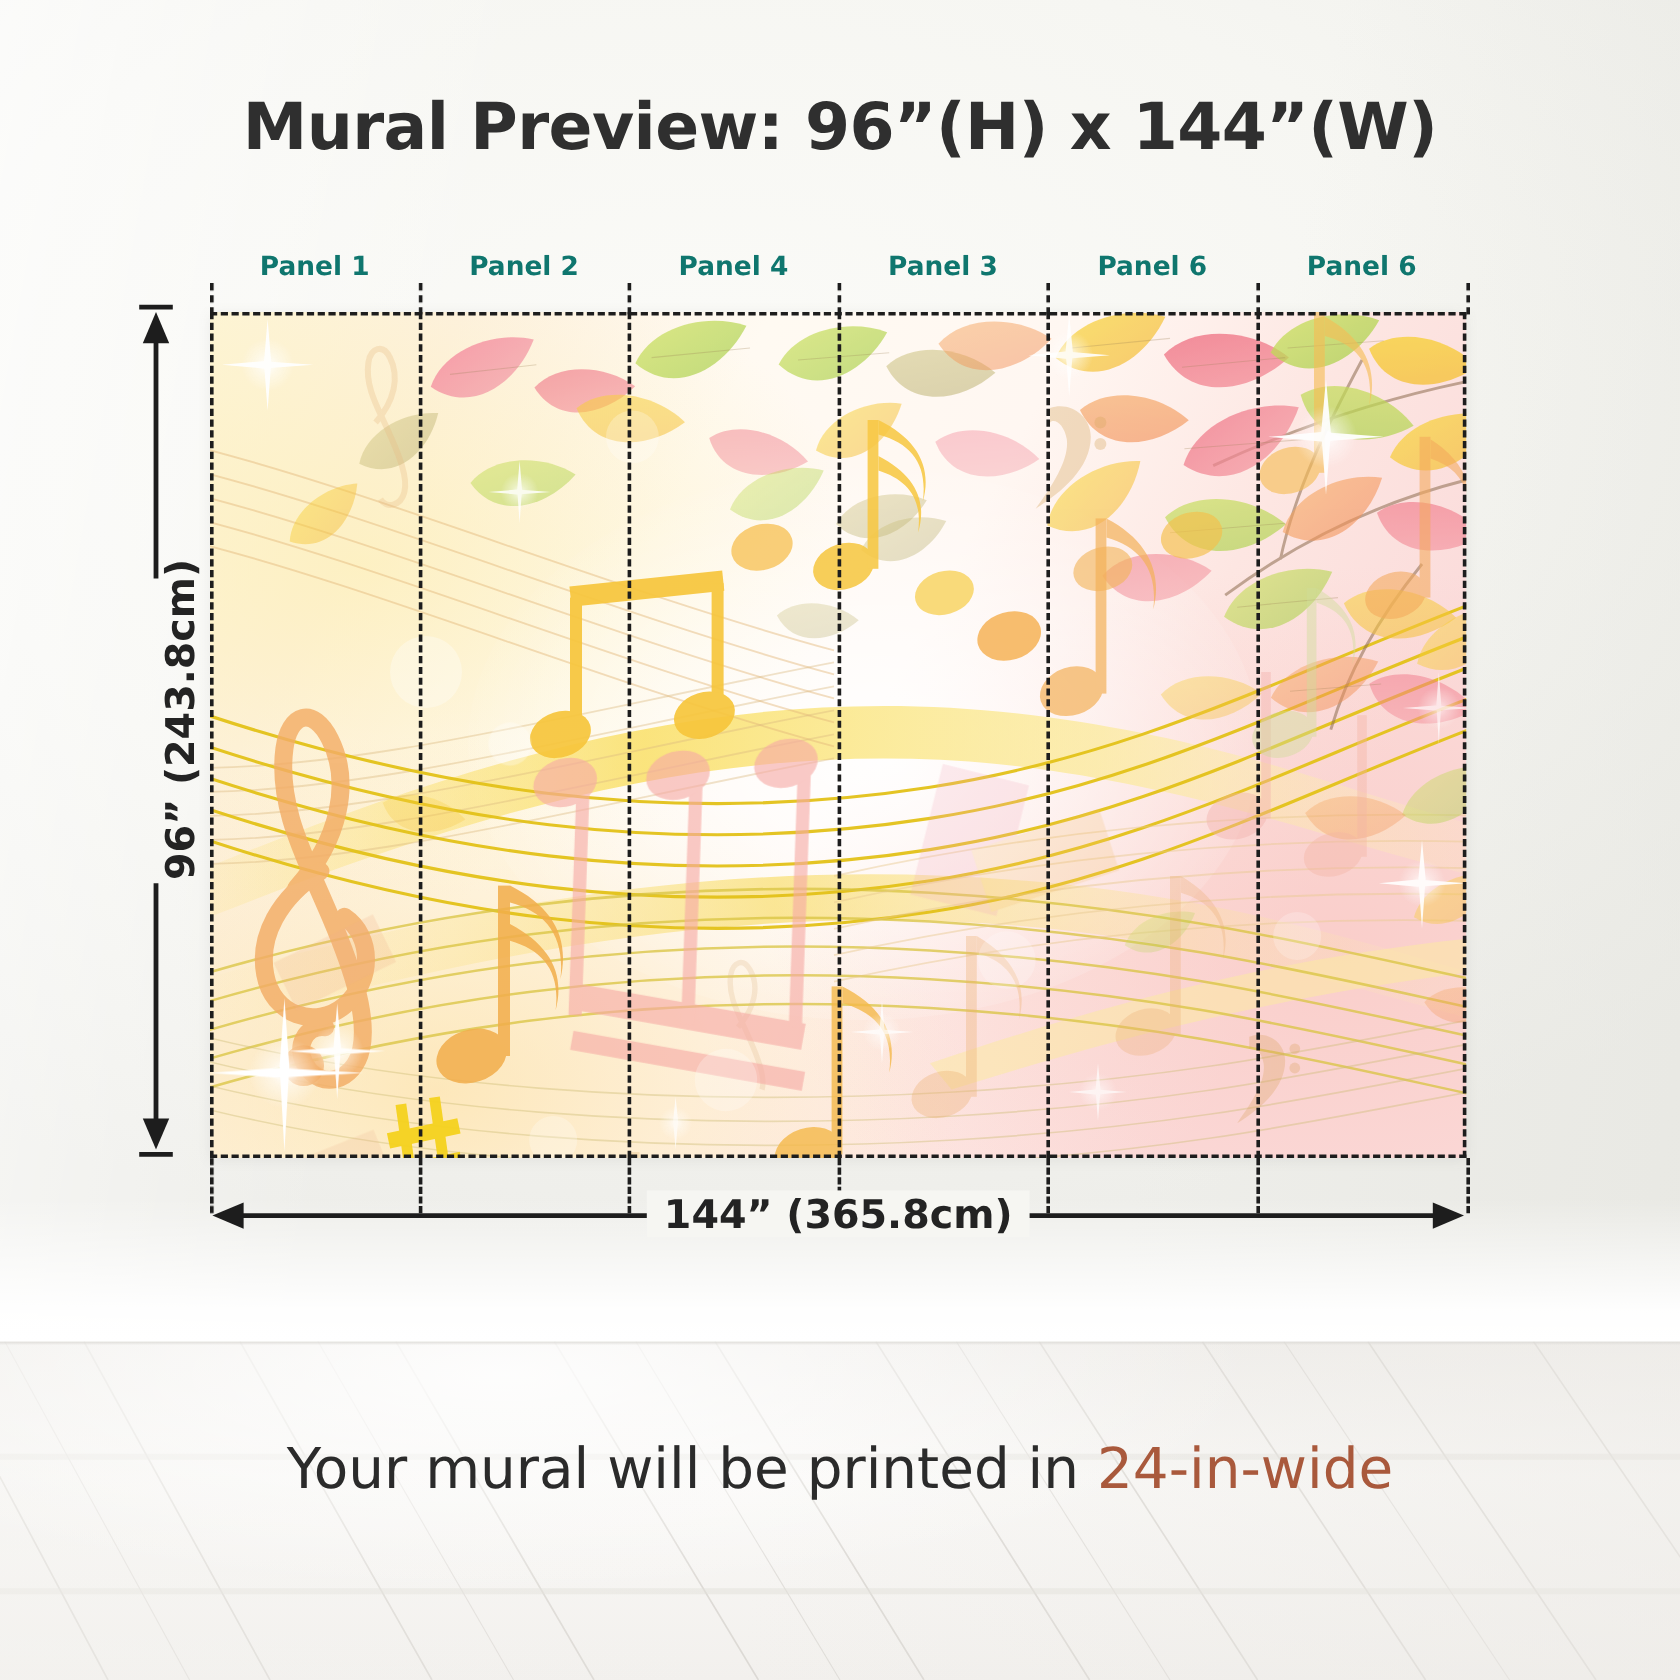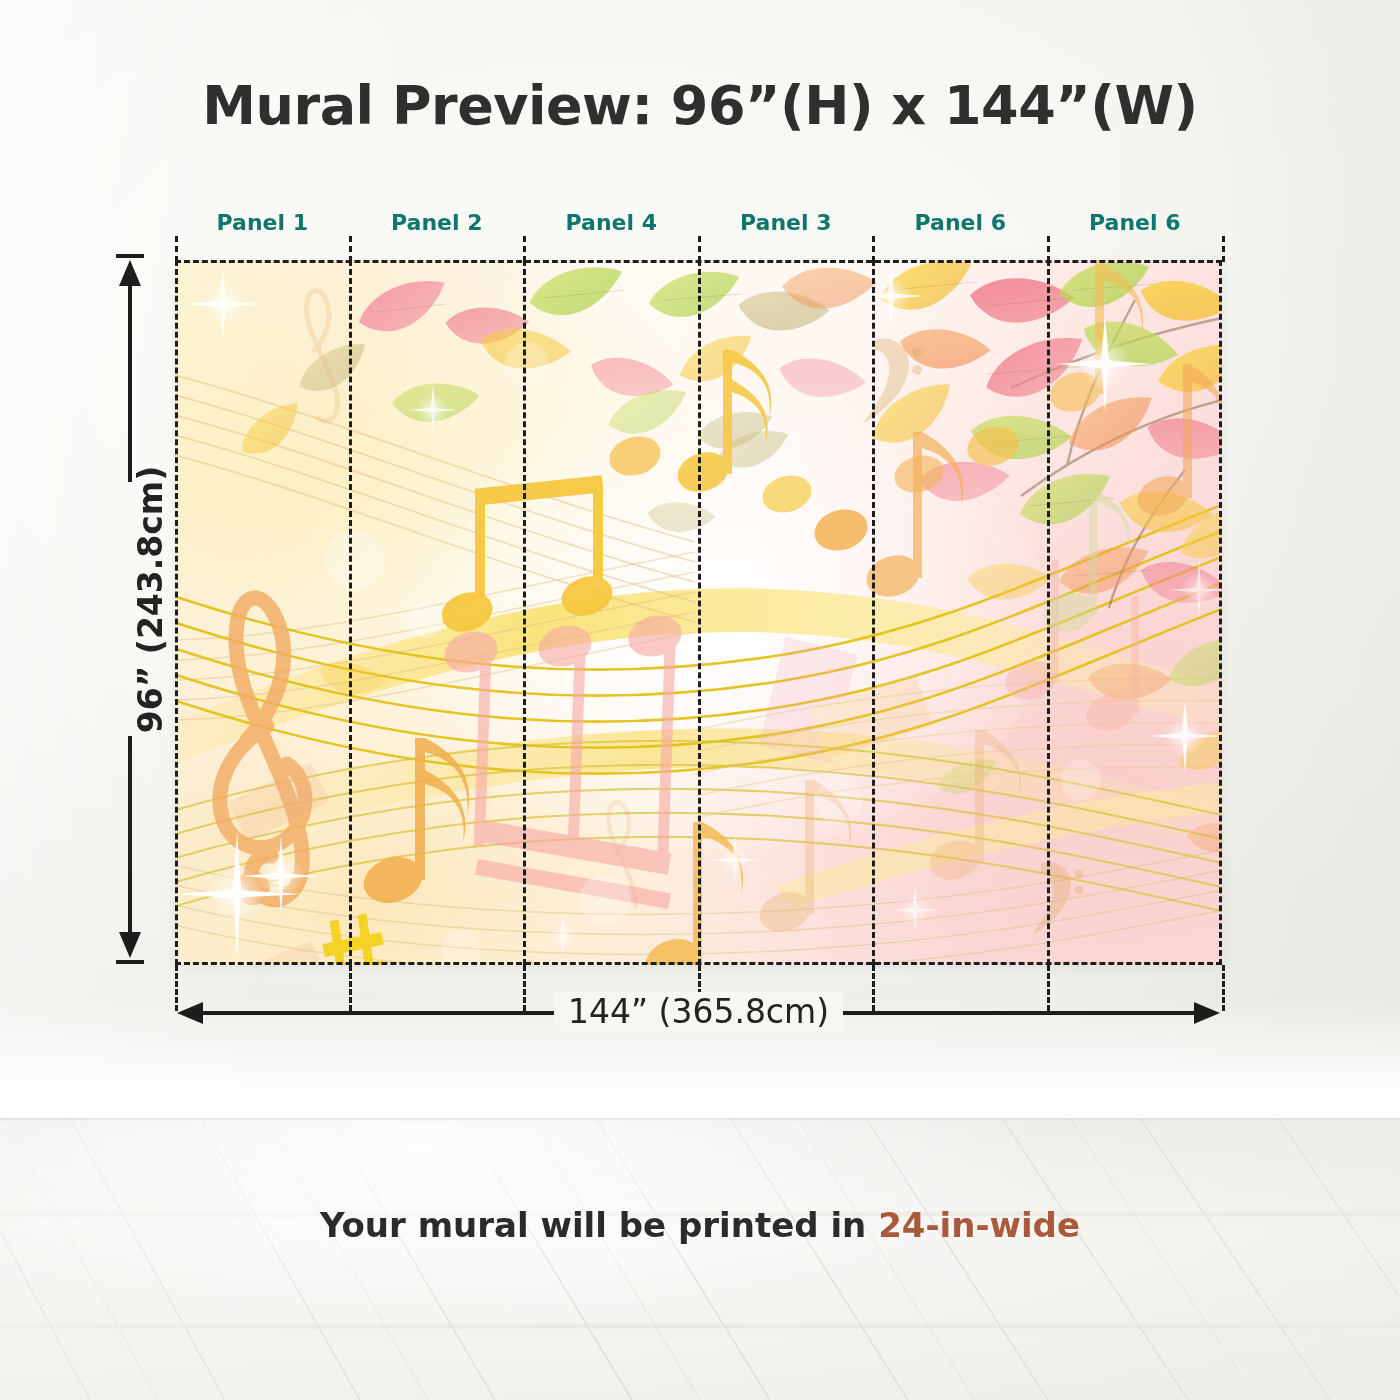--- a/index.html
+++ b/index.html
@@ -141,34 +141,34 @@
   }
 
   
   .dim-h { position: absolute; left: 175px; top: 983px; width: 1047px; height: 60px; }
   .dim-h-label {
     position: absolute;
     left: 0; top: 0;
     width: 1047px;
     text-align: center;
     font-size: 33px;
-    font-weight: normal;
+    font-weight: bold;
     color: #232323;
     font-family: "DejaVu Sans", sans-serif;
     line-height: 58px;
   }
 
   
   .caption {
     position: absolute;
     left: 90px; top: 1188px;
     width: 1220px;
     text-align: center;
-    font-size: 34px;
-    font-weight: bold;
+    font-size: 47px;
+    font-weight: normal;
     line-height: 74px;
     color: #2b2b2b;
     font-family: "DejaVu Sans", sans-serif;
   }
   .caption .accent { color: #a9593c; }
 </style>
 </head>
 <body>
 
 <div id="stage">

